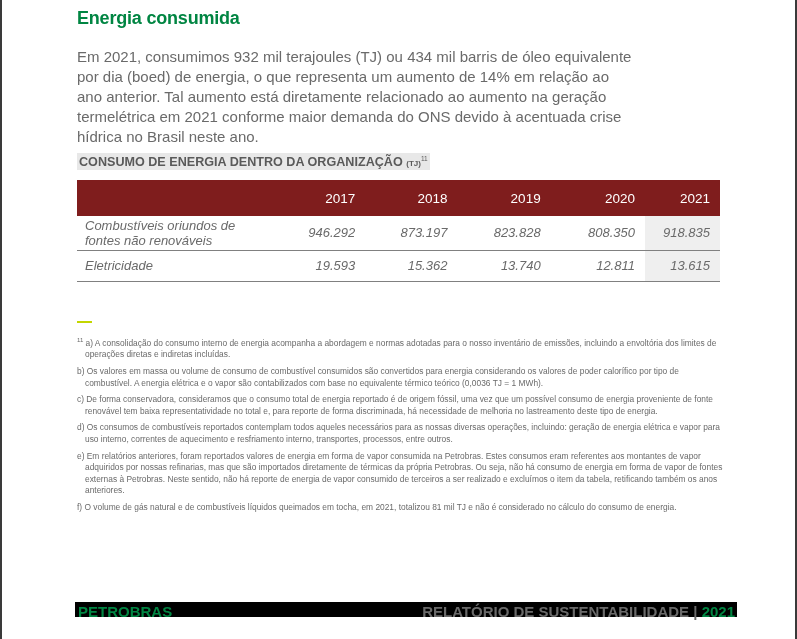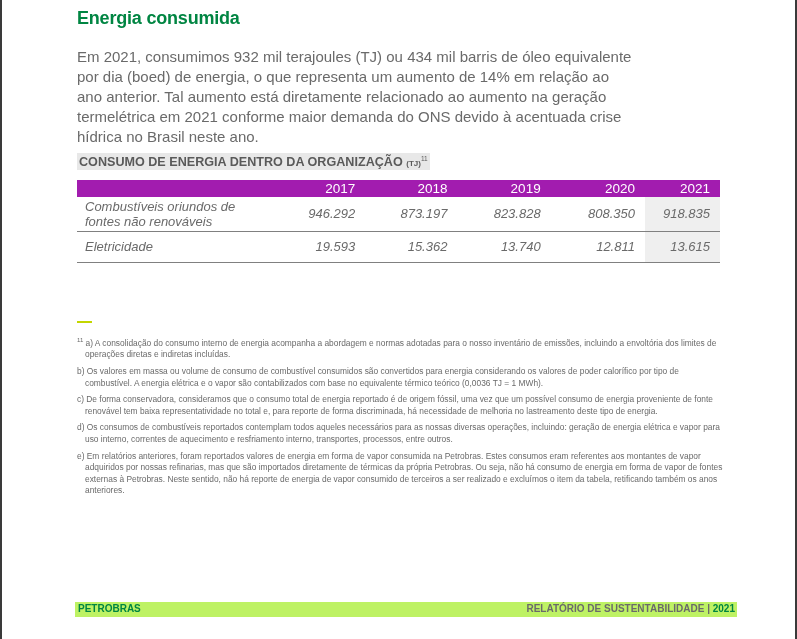--- a/index.html
+++ b/index.html
@@ -29,22 +29,22 @@
       font-size: 12.6px; font-weight: bold; color: #5a5a5a;
     }
     .table-heading .unit { font-size: 8px; font-weight: bold; }
     .table-heading sup { font-size: 6.5px; vertical-align: super; font-weight: normal; }
 
     .data-table {
       position: absolute; left: 77px; top: 180px; width: 643px;
       border-collapse: collapse; font-size: 13px;
     }
     .data-table th {
-      background: #a21caf; color: #ffffff; font-weight: normal;
-      height: 17px; text-align: right; padding-right: 10px; font-size: 13.5px;
+      background: #7f1d1d; color: #ffffff; font-weight: normal;
+      height: 36px; text-align: right; padding-right: 10px; font-size: 13.5px;
     }
     .data-table th.label-col { text-align: left; }
     .data-table td {
       text-align: right; padding-right: 10px; color: #6a6a6a;
       border-bottom: 1px solid #808080;
       font-style: italic;
     }
     .data-table td.row-label { text-align: left; padding-left: 8px; padding-right: 0; }
     .data-table tr.r1 td { height: 34px; line-height: 15px; }
     .data-table tr.r2 td { height: 31px; }
@@ -57,21 +57,21 @@
 
     .footnotes {
       position: absolute; left: 77px; top: 335px; width: 648px;
       font-size: 8.4px; line-height: 11.6px; color: #6a6a6a;
     }
     .footnote { margin-bottom: 5px; padding-left: 8px; text-indent: -8px; }
     .footnote sup { font-size: 6px; }
 
     .footer {
       position: absolute; left: 75px; top: 602px; width: 662px; height: 15px;
-      background: #bef264; font-size: 10px; font-weight: bold;
+      background: #000000; font-size: 15px; font-weight: bold;
     }
     .footer-brand { position: absolute; left: 3px; top: 1px; color: #008542; }
     .footer-report { position: absolute; right: 2px; top: 1px; color: #6a6a6a; }
     .footer-report .year { color: #008542; }
   </style>
 </head>
 <body>
 
 <div class="edge-left"></div>
 <div class="edge-right"></div>
@@ -116,18 +116,19 @@
 </table>
 
 <div class="accent-dash"></div>
 
 <div class="footnotes">
   <p class="footnote"><sup>11</sup> <span>a) A consolidação do consumo interno de energia acompanha a abordagem e normas adotadas para o nosso inventário de emissões, incluindo a envoltória dos limites de operações diretas e indiretas incluídas.</span></p>
   <p class="footnote">b) Os valores em massa ou volume de consumo de combustível consumidos são convertidos para energia considerando os valores de poder calorífico por tipo de combustível. A energia elétrica e o vapor são contabilizados com base no equivalente térmico teórico (0,0036 TJ = 1 MWh).</p>
   <p class="footnote">c) De forma conservadora, consideramos que o consumo total de energia reportado é de origem fóssil, uma vez que um possível consumo de energia proveniente de fonte renovável tem baixa representatividade no total e, para reporte de forma discriminada, há necessidade de melhoria no lastreamento deste tipo de energia.</p>
   <p class="footnote">d) Os consumos de combustíveis reportados contemplam todos aqueles necessários para as nossas diversas operações, incluindo: geração de energia elétrica e vapor para uso interno, correntes de aquecimento e resfriamento interno, transportes, processos, entre outros.</p>
   <p class="footnote">e) Em relatórios anteriores, foram reportados valores de energia em forma de vapor consumida na Petrobras. Estes consumos eram referentes aos montantes de vapor adquiridos por nossas refinarias, mas que são importados diretamente de térmicas da própria Petrobras. Ou seja, não há consumo de energia em forma de vapor de fontes externas à Petrobras. Neste sentido, não há reporte de energia de vapor consumido de terceiros a ser realizado e excluímos o item da tabela, retificando também os anos anteriores.</p>
+  <p class="footnote">f) O volume de gás natural e de combustíveis líquidos queimados em tocha, em 2021, totalizou 81 mil TJ e não é considerado no cálculo do consumo de energia.</p>
 </div>
 
 <div class="footer">
   <span class="footer-brand">PETROBRAS</span>
   <span class="footer-report"><span>RELATÓRIO DE SUSTENTABILIDADE</span><span> | </span><span class="year">2021</span></span>
 </div>
 
 </body></html>

